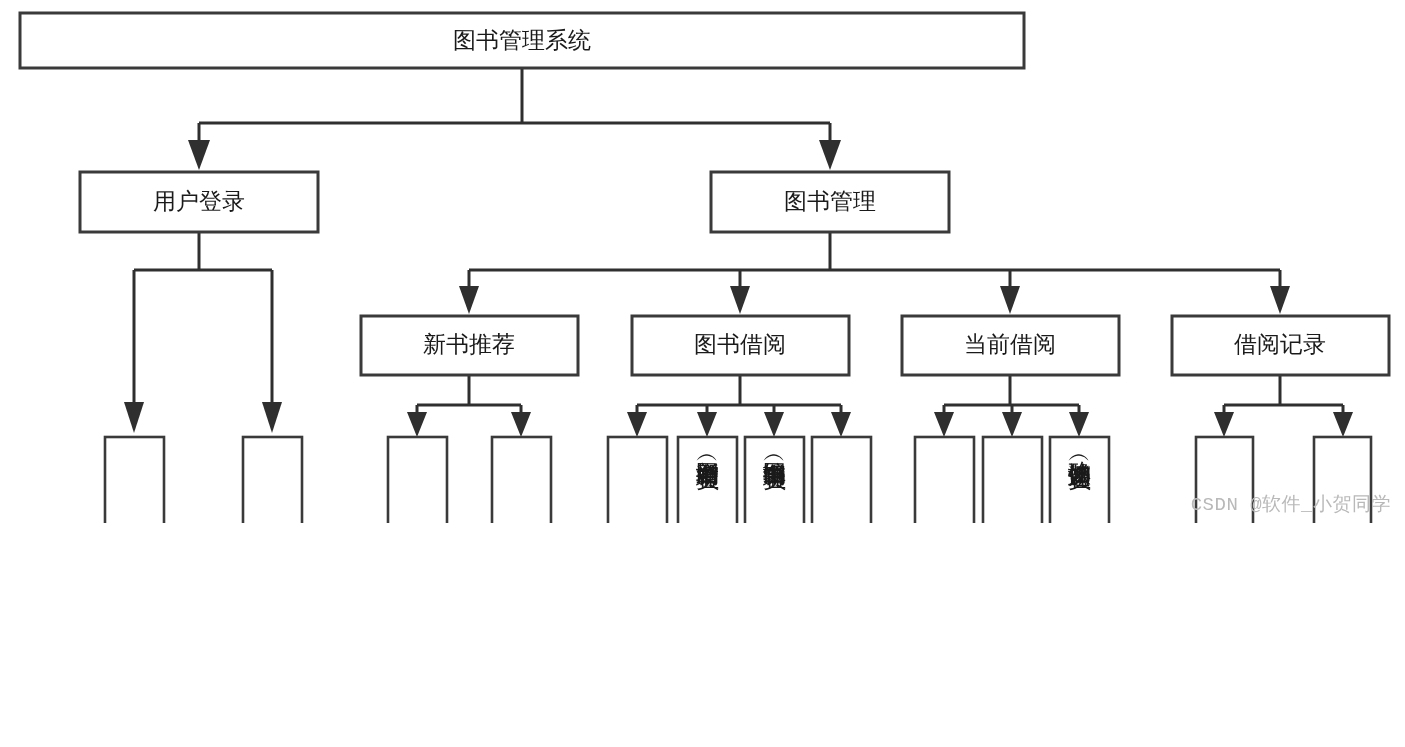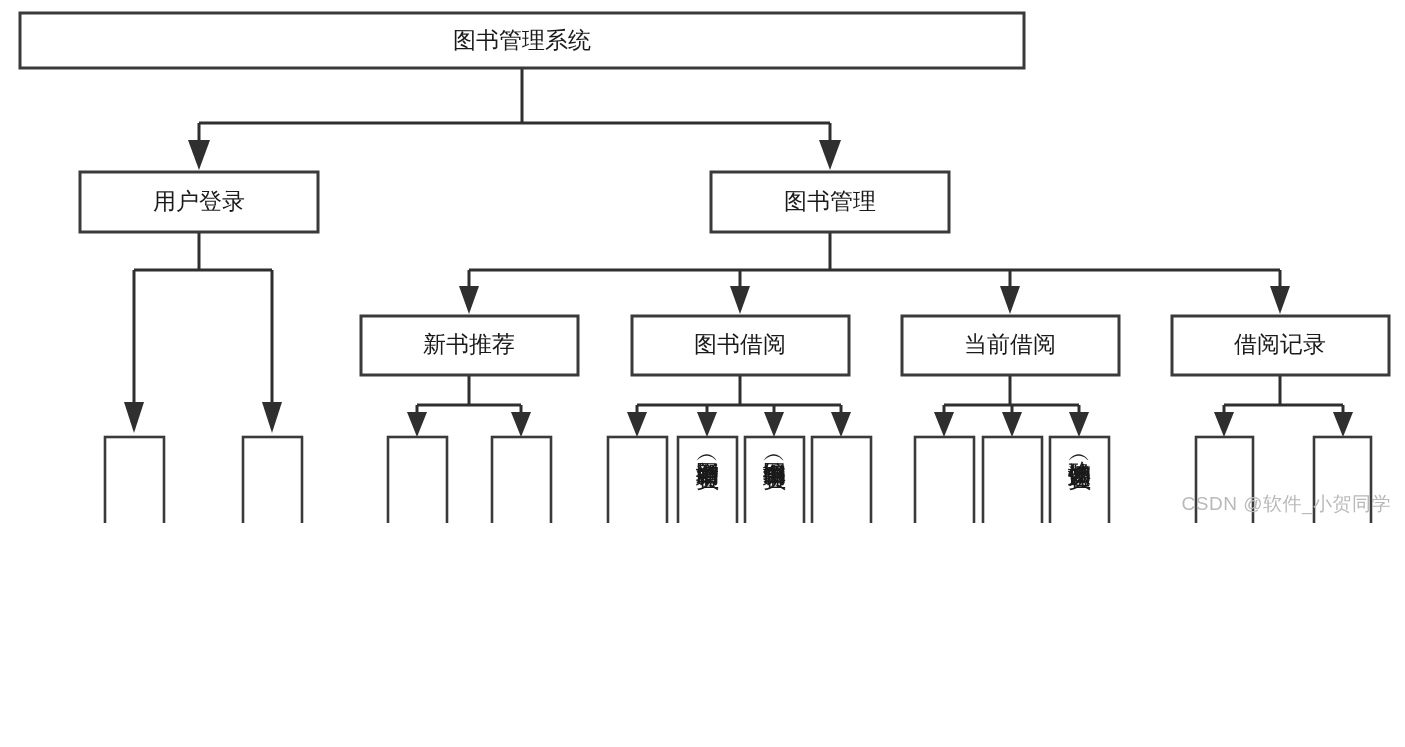--- a/index.html
+++ b/index.html
@@ -66,21 +66,21 @@
     color: #1a1a1a;
     line-height: 1.08;
     letter-spacing: 1px;
     white-space: nowrap;
     text-align: center;
   }
   .watermark {
     position: absolute;
     right: 14px;
     bottom: 6px;
-    font-family: Liberation Sans, sans-serif;
+    font-family: Liberation Mono, monospace;
     font-size: 19px;
     color: #b9b9b9;
     letter-spacing: 0.5px;
     white-space: nowrap;
   }
 </style>
 </head>
 <body>
 
 <div id="stage">

